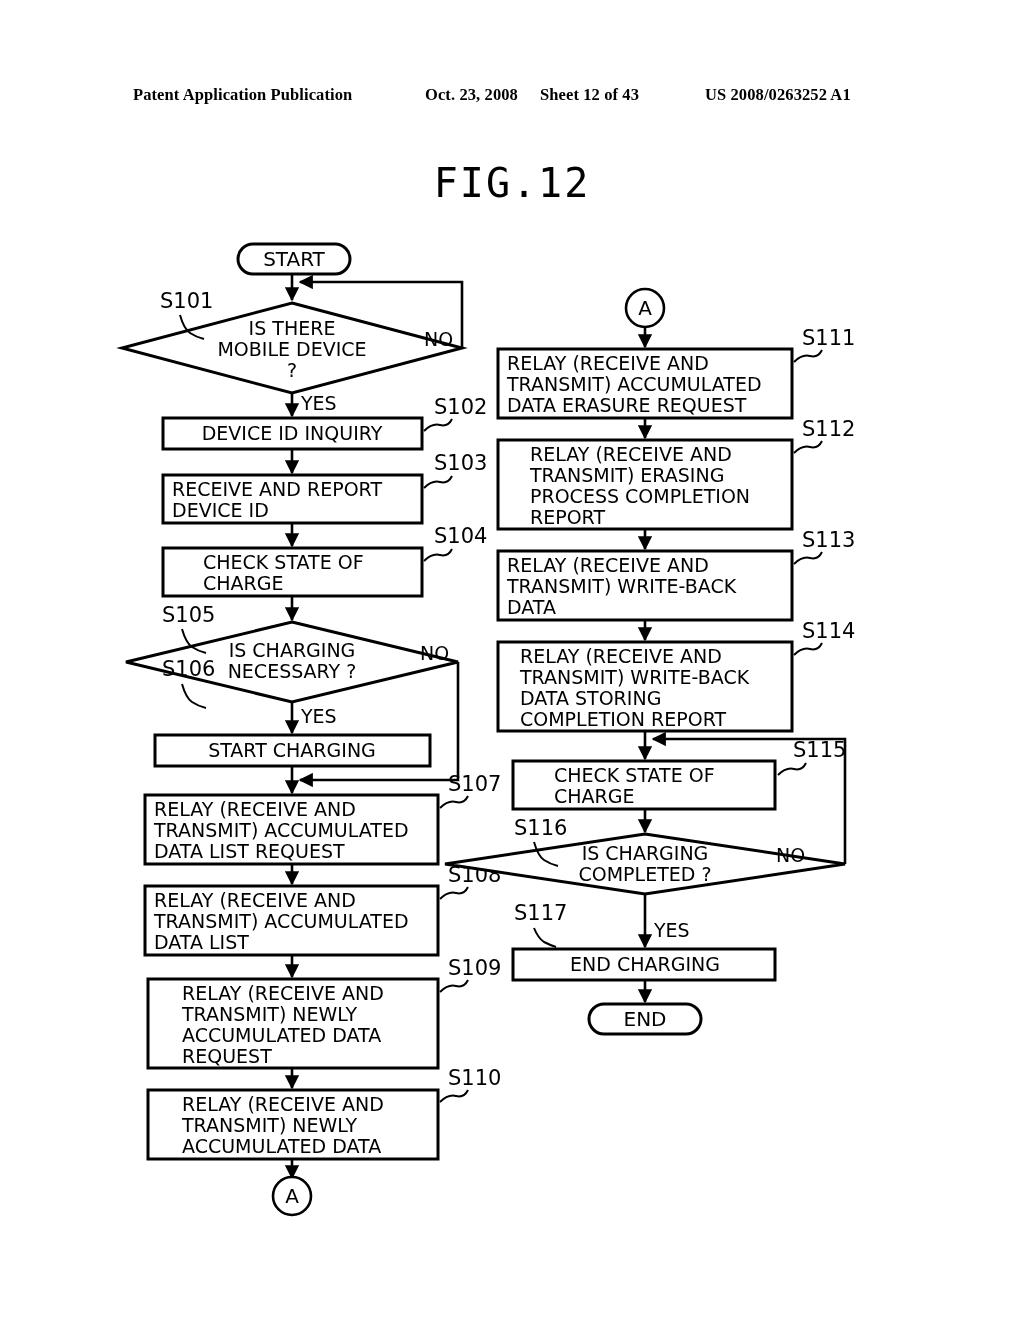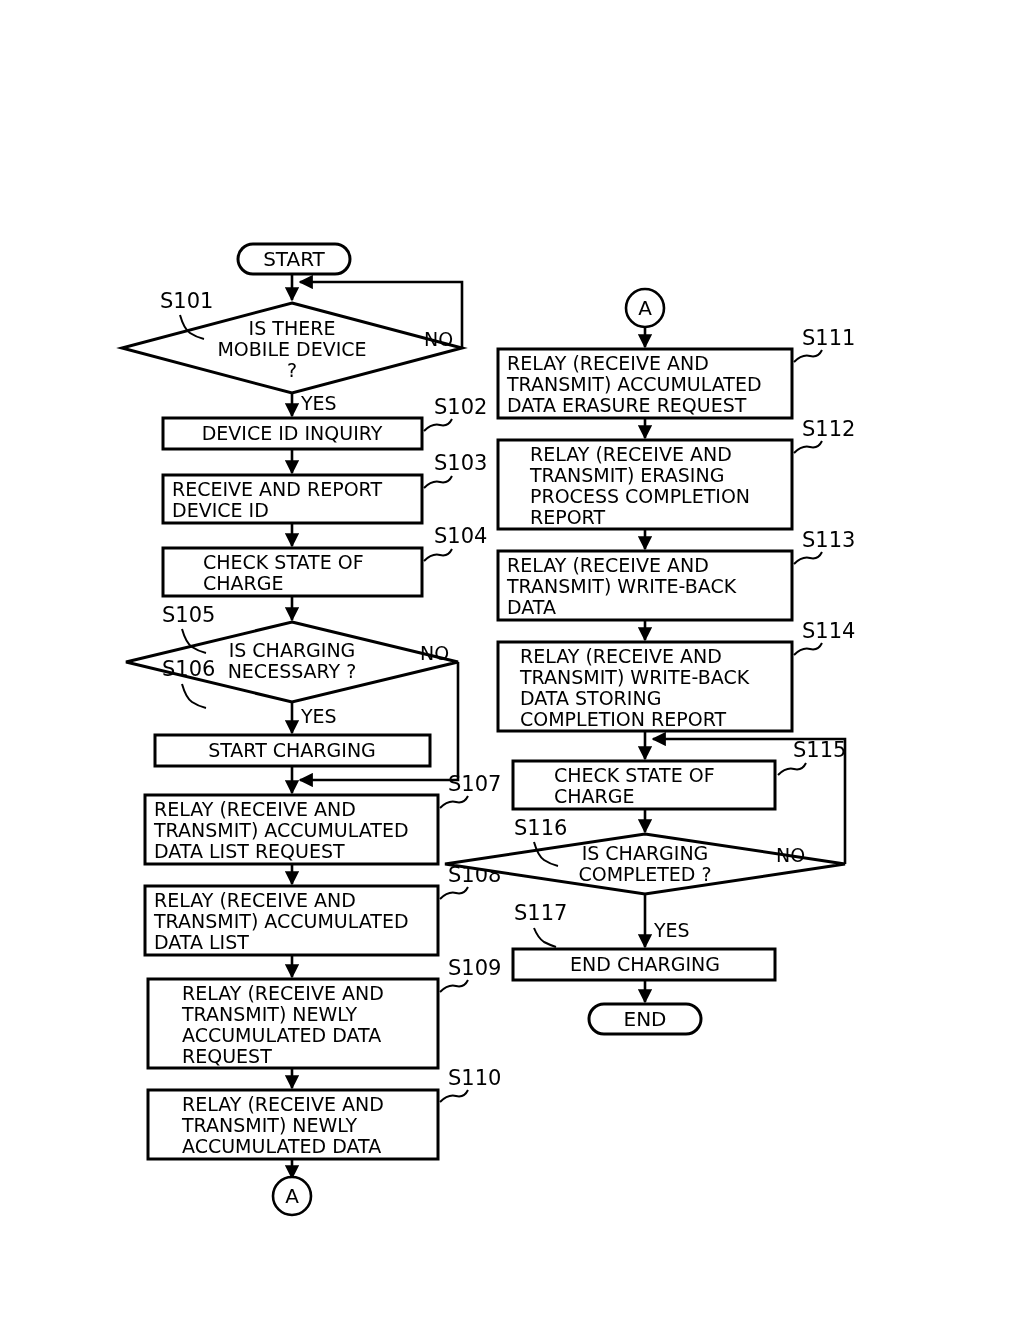--- a/index.html
+++ b/index.html
@@ -88,21 +88,28 @@
     stroke: #000000;
     stroke-width: 2;
     fill: none;
   }
 </style>
 </head>
 <body>
 
 <div id="page">
 
-
+  <div id="patent-header">
+    <span class="hdr-left">Patent Application Publication</span>
+    <span class="hdr-date">Oct. 23, 2008</span>
+    <span class="hdr-sheet">Sheet 12 of 43</span>
+    <span class="hdr-number">US 2008/0263252 A1</span>
+  </div>
+
+  <div id="figure-title">FIG.12</div>
 
   <svg id="flowchart" viewBox="0 0 1024 1320">
     <defs>
       <marker id="arrow" viewBox="0 0 10 10" refX="9" refY="5" markerWidth="5.5" markerHeight="5.5" orient="auto-start-reverse">
         <path d="M 0 0 L 10 5 L 0 10 z" fill="#000"></path>
       </marker>
     </defs>
 
     <g>
       <rect class="shape" x="238" y="244" width="112" height="30" rx="15" ry="15"></rect>

